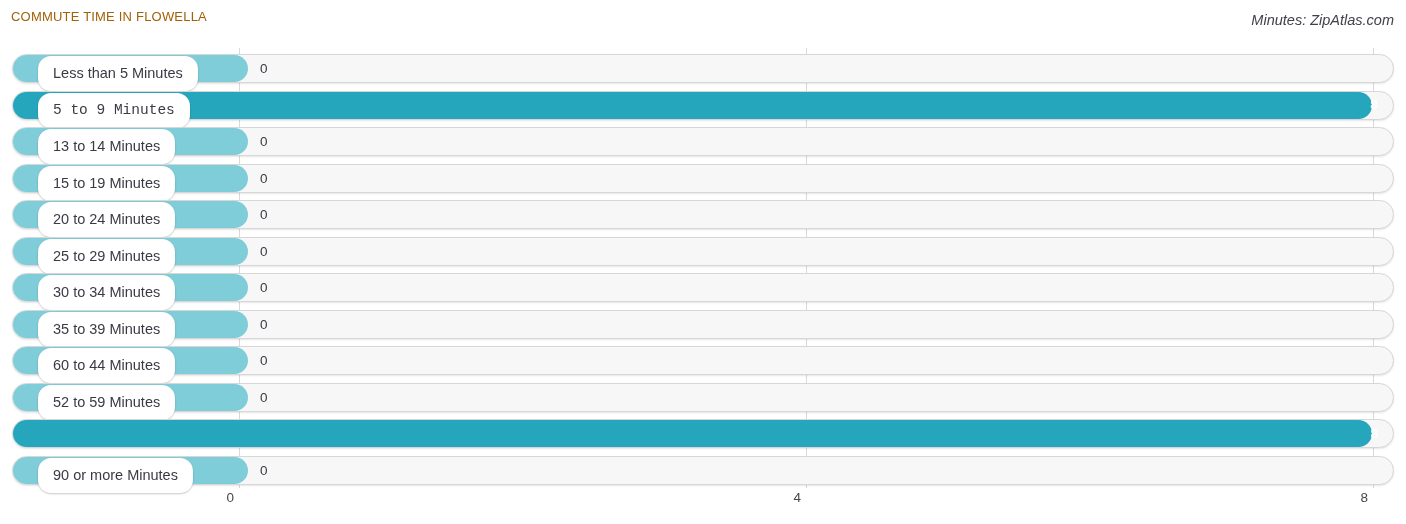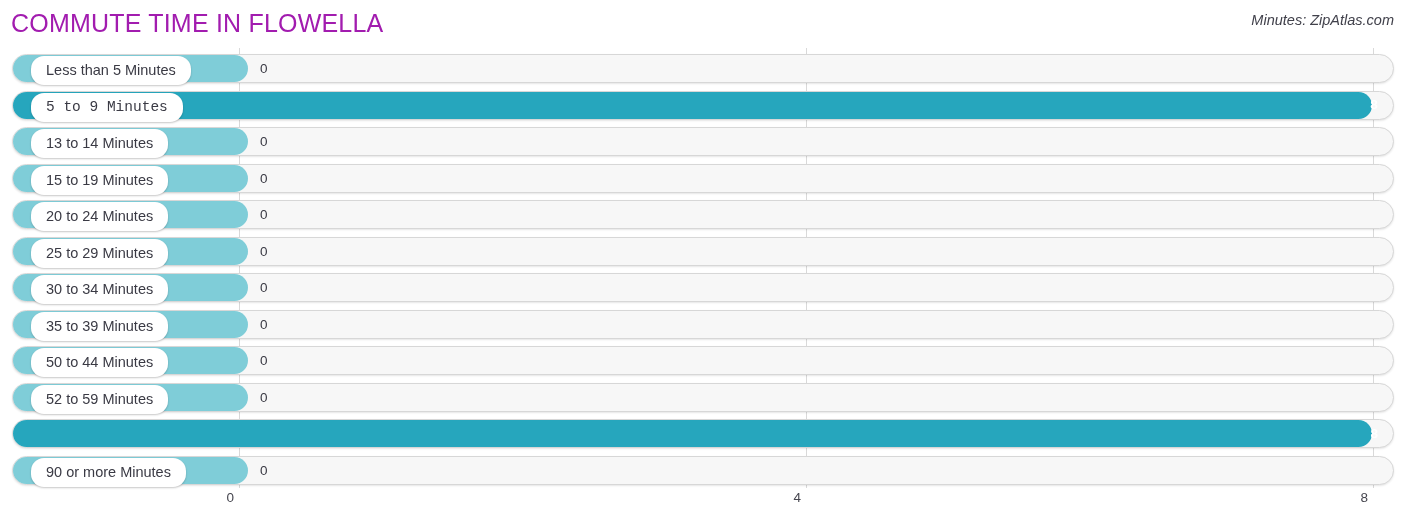--- a/index.html
+++ b/index.html
@@ -22,24 +22,24 @@
     position: absolute;
     top: 0;
     left: 0;
     width: 1406px;
     height: 44px;
   }
   .chart-title {
     position: absolute;
     left: 11px;
     top: 9px;
-    font-size: 25px;
+    font-size: 13px;
     font-weight: 400;
     letter-spacing: 0.2px;
-    color: #a21caf;
+    color: #a16207;
     white-space: nowrap;
   }
   .source-note {
     position: absolute;
     right: 12px;
     top: 12px;
     font-size: 14.5px;
     font-style: italic;
     color: #41414b;
     white-space: nowrap;
@@ -110,23 +110,23 @@
   .fill.zero {
     background: #7fcdd8;
   }
   .fill.full {
     background: #26a6bd;
   }
 
   
   .label-capsule {
     position: absolute;
-    left: 19px;
+    left: 26px;
     top: 2px;
-    height: 29px;
+    height: 35px;
     display: flex;
     align-items: center;
     padding: 0 15px;
     background: #ffffff;
     border-radius: 13px;
     box-shadow: 0 1px 2px rgba(0,0,0,0.22);
     white-space: nowrap;
   }
   .label-text {
     font-size: 14.5px;
@@ -252,21 +252,21 @@
         <div class="fill zero" style="width: 235px;"></div>
         <div class="label-capsule">
           <span class="label-text">35 to 39 Minutes</span>
         </div>
         <div class="value-out" style="left: 248px;">0</div>
       </div>
       <div class="row" style="top: 298px;">
         <div class="track"></div>
         <div class="fill zero" style="width: 235px;"></div>
         <div class="label-capsule">
-          <span class="label-text">50 to 44 Minutes</span>
+          <span class="label-text">60 to 44 Minutes</span>
         </div>
         <div class="value-out" style="left: 248px;">0</div>
       </div>
       <div class="row" style="top: 334.5px;">
         <div class="track"></div>
         <div class="fill zero" style="width: 235px;"></div>
         <div class="label-capsule">
           <span class="label-text">52 to 59 Minutes</span>
         </div>
         <div class="value-out" style="left: 248px;">0</div>

